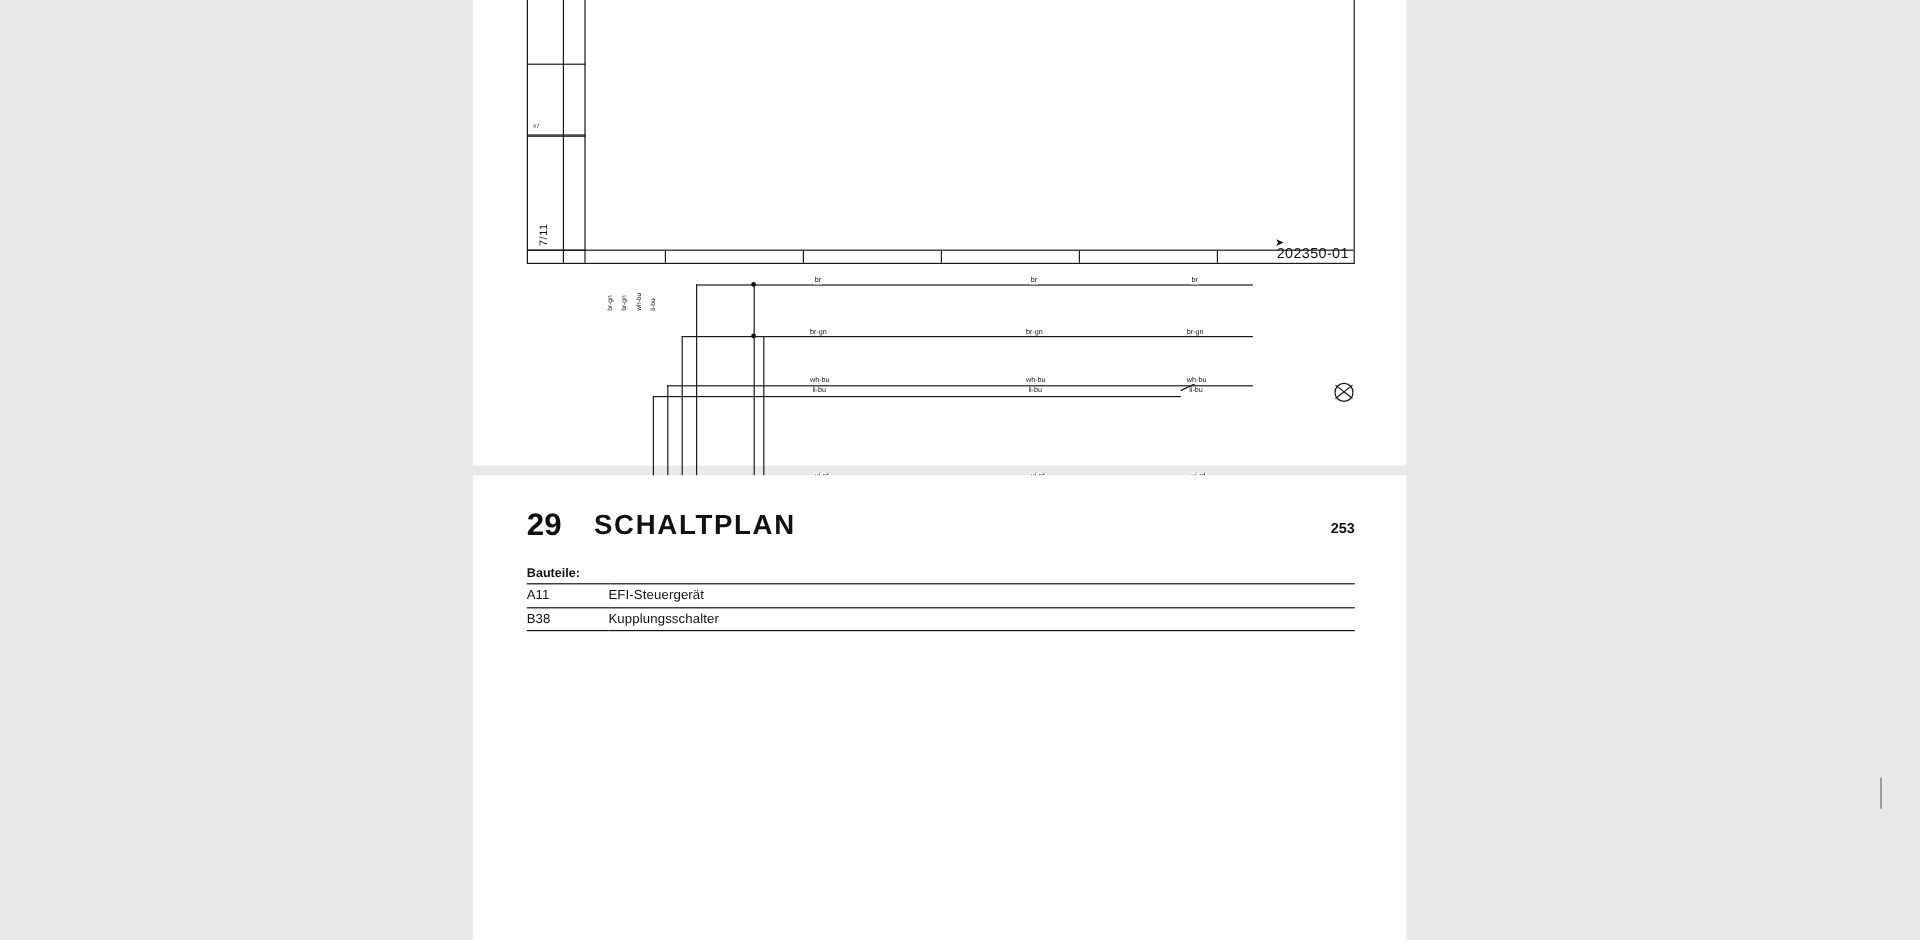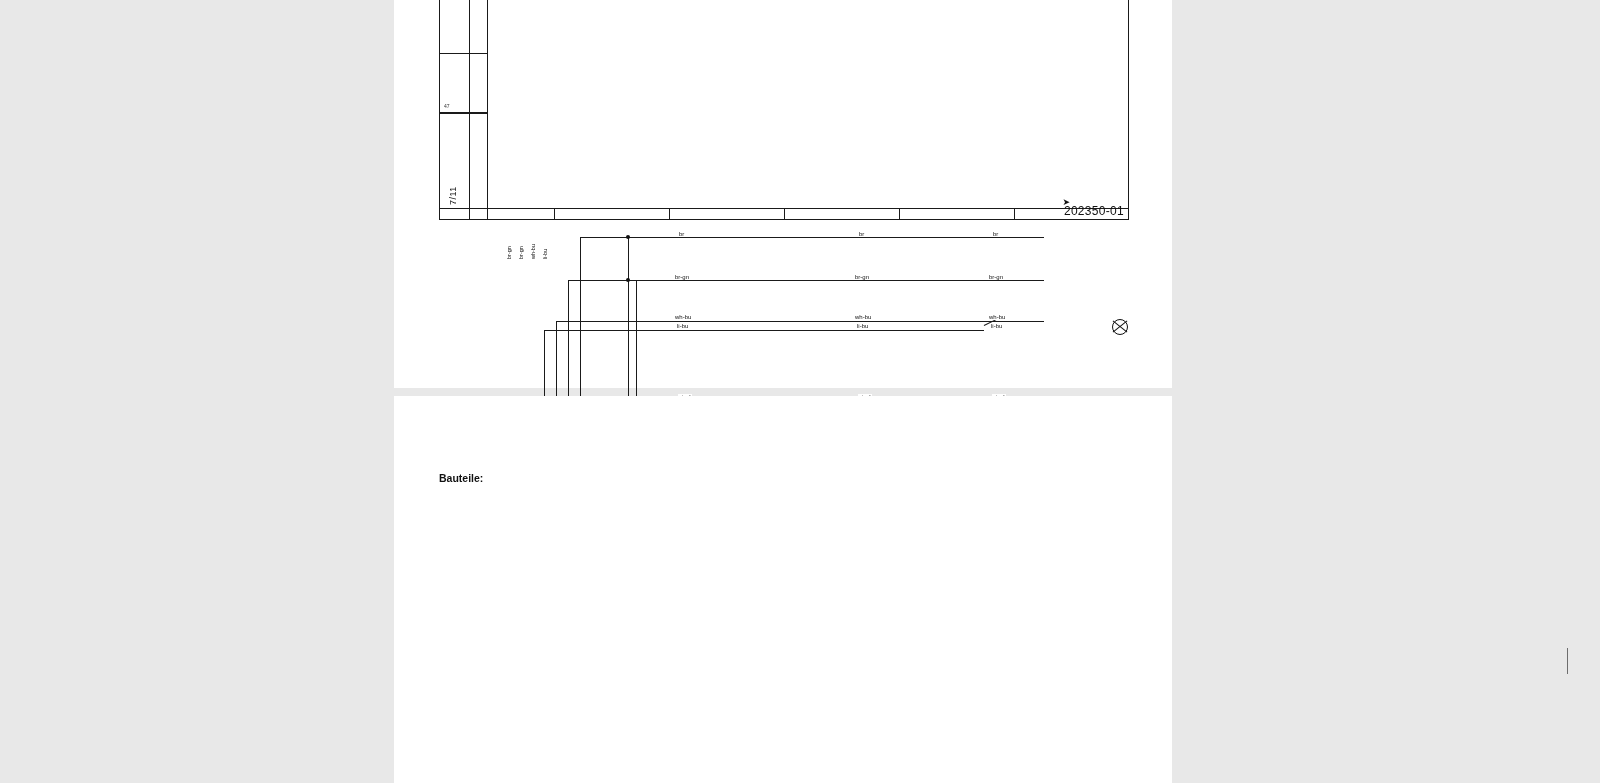--- a/index.html
+++ b/index.html
@@ -345,23 +345,36 @@
       <div class="vlbl-small" style="left:82px;top:880px;">1.B1 21</div>
       <div class="vlbl-small" style="left:94px;top:880px;">1.B1 11</div>
       <div class="vlbl-small" style="left:106px;top:880px;">1.B1 10</div>
       <div class="vlbl-small" style="left:185px;top:880px;">1.B1 26</div>
       <div class="vlbl-small" style="left:195px;top:880px;">1.B1 27</div>
     </div>
   </div>
 
   <div class="page" id="page-cur">
 
+    <div class="hdr">
+      <span class="hdr-num">29</span>
+      <span class="hdr-title">SCHALTPLAN</span>
+      <span class="hdr-page">253</span>
+    </div>
 
     <div class="parts-caption">Bauteile:</div>
 
     <table class="parts-table">
       <tbody>
+      <tr>
+        <td class="pt-code">A11</td>
+        <td class="pt-desc">EFI-Steuergerät</td>
+      </tr>
+      <tr>
+        <td class="pt-code">B38</td>
+        <td class="pt-desc">Kupplungsschalter</td>
+      </tr>
     </tbody>
       </table>
   </div>
 
   <div class="scroll-tick"></div>
 </div>
 
 </body></html>

